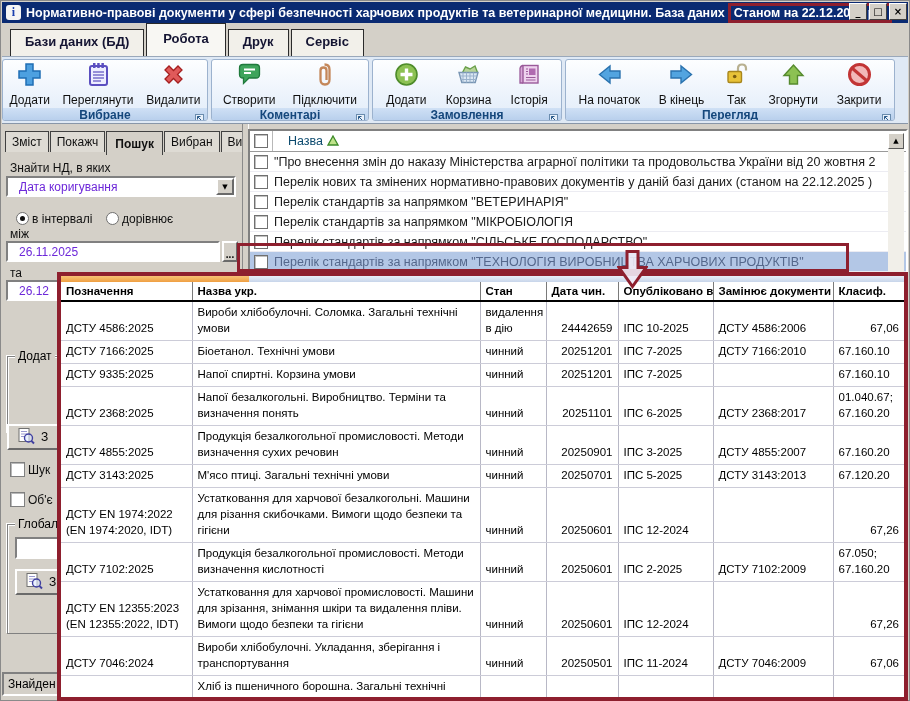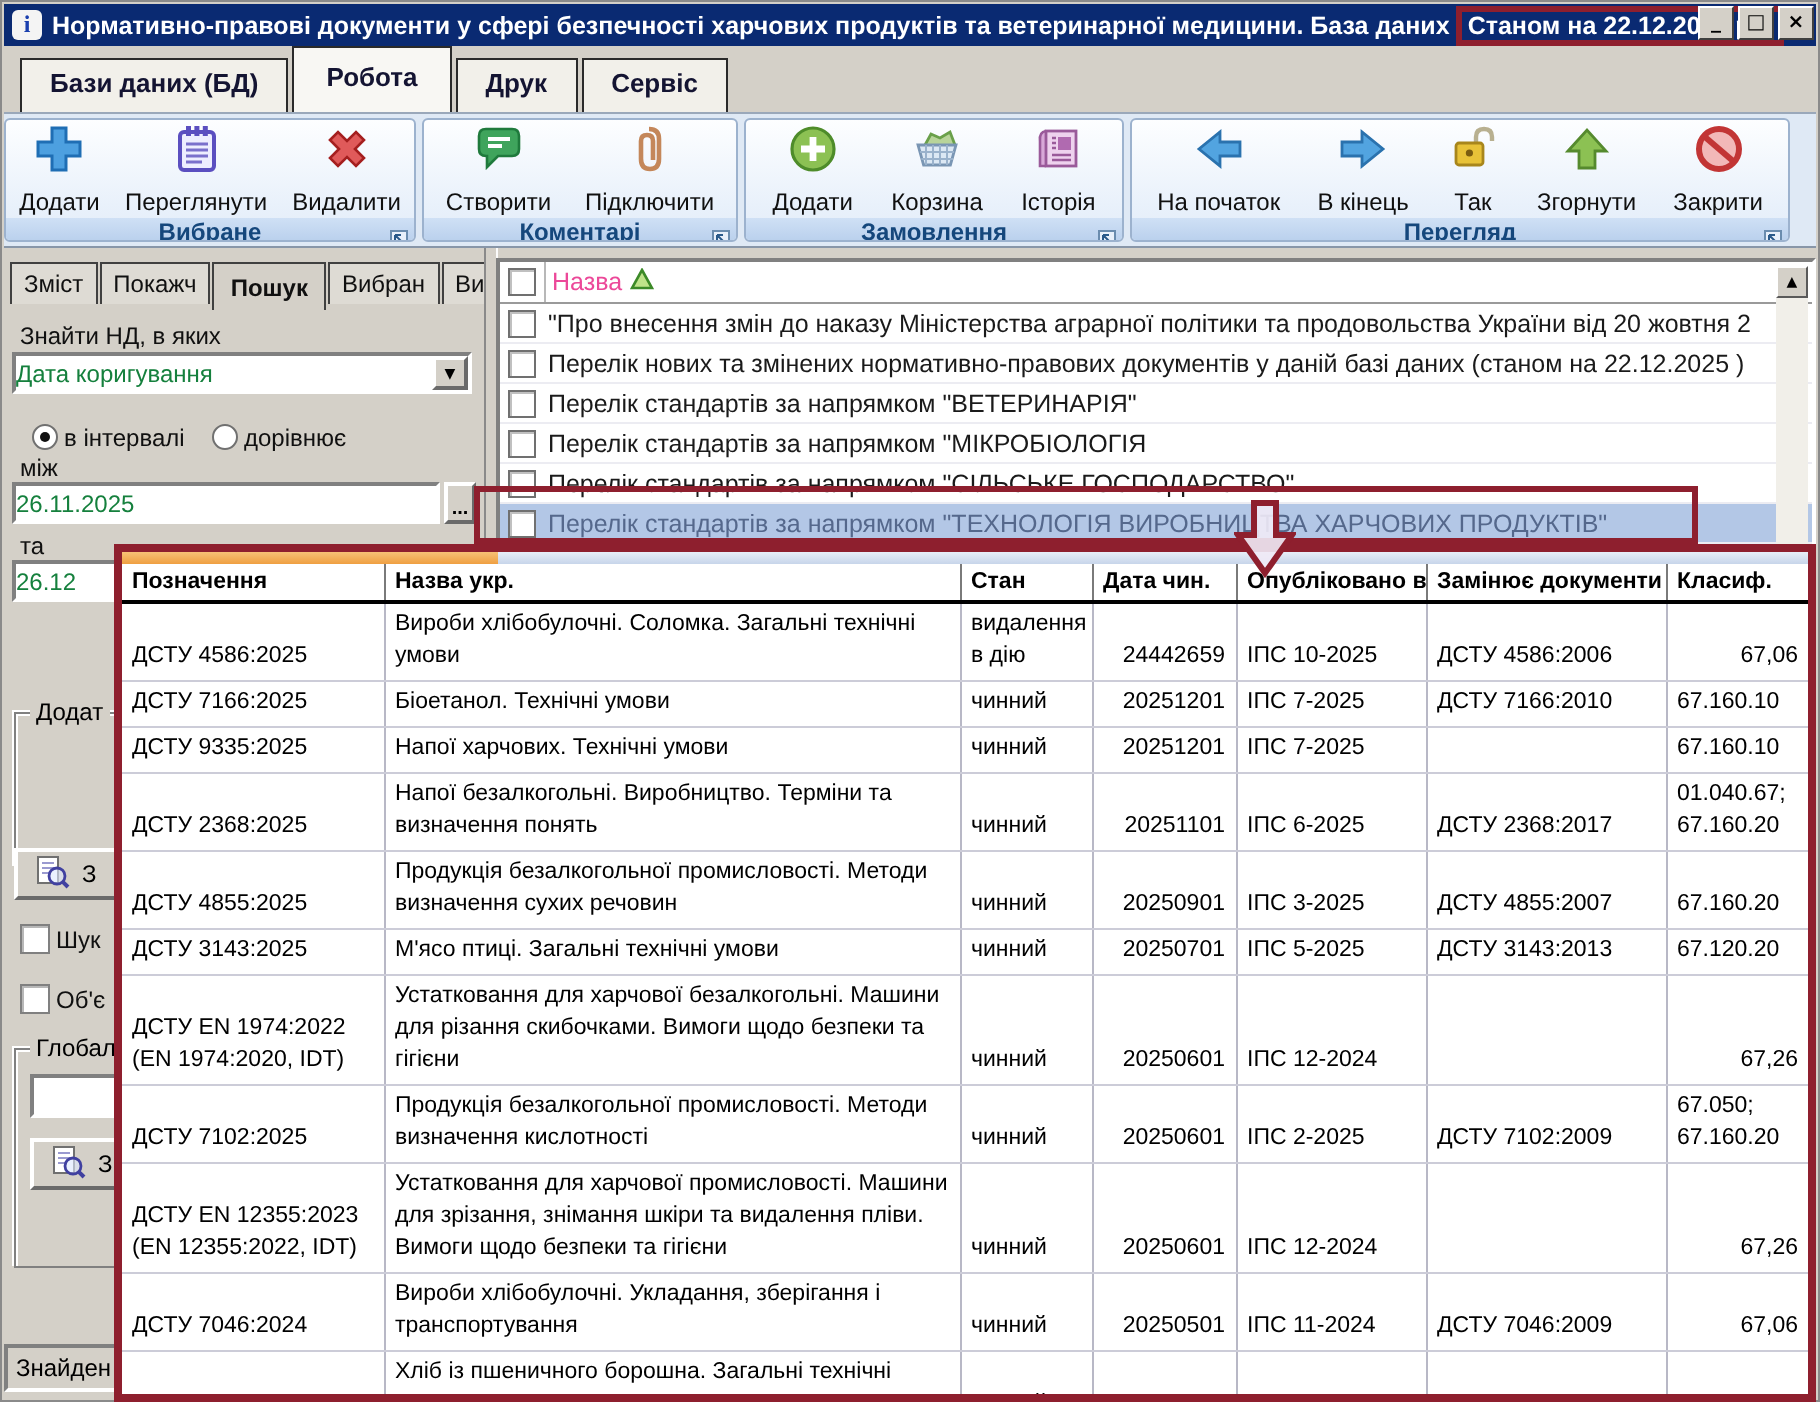--- a/index.html
+++ b/index.html
@@ -34,21 +34,21 @@
   .texpand{position:absolute;right:3px;top:4px;width:9px;height:9px;}
   
   #sidebar{position:absolute;left:2px;top:124px;width:240px;height:575px;background:#d4d0c8;overflow:hidden;}
   #side-tabs{position:absolute;left:3px;top:7px;height:24px;display:flex;width:252px;overflow:hidden;}
   .stab{background:#dedbd4;border:1px solid #404040;border-bottom:none;padding:3px 6px 4px;font:12px "Liberation Sans",sans-serif;
         color:#101010;margin-right:1px;white-space:nowrap;height:13px;}
   .stab.active{background:#d4d0c8;font-weight:bold;padding:5px 8px 6px;}
   .slabel{position:absolute;font:12px "Liberation Sans",sans-serif;color:#101010;white-space:nowrap;}
   .sunken{border:2px solid;border-color:#808080 #fff #fff #808080;background:#fff;box-sizing:border-box;}
   .raised{border:2px solid;border-color:#fff #6a6a6a #6a6a6a #fff;background:#d4d0c8;box-sizing:border-box;}
-  .fieldtext{font:12px "Liberation Sans",sans-serif;color:#15803d;padding:2px 0 0 0;white-space:nowrap;overflow:hidden;}
+  .fieldtext{font:12px "Liberation Sans",sans-serif;color:#6d28d9;padding:2px 0 0 11px;white-space:nowrap;overflow:hidden;}
   #field-select{position:absolute;left:4px;top:52px;width:230px;height:21px;}
   #field-arrow{position:absolute;right:0;top:0;width:18px;height:17px;display:flex;align-items:center;justify-content:center;
                font:7px "DejaVu Sans",sans-serif;}
   .radio{position:absolute;width:11px;height:11px;border:1px solid #707070;border-radius:50%;background:#fff;}
   .radio.checked::after{content:"";position:absolute;left:3px;top:3px;width:5px;height:5px;border-radius:50%;background:#101010;}
   .chk{position:absolute;width:13px;height:13px;border:1px solid #808080;background:#fff;box-shadow:inset 1px 1px 0 #b8b8b8;}
   #date-from{position:absolute;left:4px;top:117px;width:214px;height:21px;}
   #btn-browse{position:absolute;left:220px;top:117px;width:16px;height:21px;text-align:center;font:bold 10px "Liberation Sans",sans-serif;padding-top:6px;}
   #date-to{position:absolute;left:4px;top:156px;width:214px;height:21px;}
   .groupbox{position:absolute;border:1px solid #808080;box-shadow:1px 1px 0 #fff inset, -1px -1px 0 #fff;}
@@ -60,21 +60,21 @@
   
   #splitter{position:absolute;left:242px;top:124px;width:5px;height:575px;background:#d4d0c8;
             border-left:1px solid #8a8a8a;border-right:1px solid #fbfbfb;}
   
   #doclist{position:absolute;left:248px;top:129px;width:660px;height:570px;border:2px solid;border-color:#808080 #fff #fff #808080;
            background:#fff;box-sizing:border-box;overflow:hidden;}
   #list-head{height:20px;border-bottom:1px solid #9a9a9a;display:flex;align-items:center;background:#fff;position:relative;}
   #list-head .cb{margin:0 6px 0 4px;}
   .cb{width:12px;height:12px;border:1px solid #707070;background:#fff;box-shadow:inset 1px 1px 0 #c0c0c0;flex:0 0 auto;}
   #list-head .hsep{position:absolute;left:22px;top:0;bottom:0;width:1px;background:#b8b8b8;}
-  #list-title{font:12.5px "Liberation Sans",sans-serif;color:#ec4899;margin-left:2px;}
+  #list-title{font:12.5px "Liberation Sans",sans-serif;color:#0c4a6e;margin-left:14px;}
   #sorticon{margin-left:4px;}
   .lrow{height:19px;display:flex;align-items:center;white-space:nowrap;overflow:hidden;border-bottom:1px solid #ececf2;padding-right:18px;}
   .lrow .cb{margin:0 6px 0 4px;}
   .ltext{font:12.5px "Liberation Sans",sans-serif;color:#1a1a1a;}
   .lrow.sel{background:#b3c7e6;}
   .lrow.sel .ltext{color:#55688c;}
   #vscroll{position:absolute;right:2px;top:2px;width:16px;bottom:2px;background:#f1efe9;}
   #vscroll .sbtn{width:16px;height:16px;border:1px solid;border-color:#fff #5a5a5a #5a5a5a #fff;background:#d4d0c8;
                  font:7px "DejaVu Sans",sans-serif;display:flex;align-items:center;justify-content:center;box-sizing:border-box;}
   
@@ -408,21 +408,21 @@
             <td>ДСТУ 7166:2025</td>
             <td>Біоетанол. Технічні умови</td>
             <td>чинний</td>
             <td class="num">20251201</td>
             <td>ІПС 7-2025</td>
             <td>ДСТУ 7166:2010</td>
             <td>67.160.10</td>
           </tr>
           <tr class="trow">
             <td>ДСТУ 9335:2025</td>
-            <td>Напої харчових. Технічні умови</td>
+            <td>Напої спиртні. Корзина умови</td>
             <td>чинний</td>
             <td class="num">20251201</td>
             <td>ІПС 7-2025</td>
             <td></td>
             <td>67.160.10</td>
           </tr>
           <tr class="trow">
             <td>ДСТУ 2368:2025</td>
             <td>Напої безалкогольні. Виробництво. Терміни та визначення понять</td>
             <td>чинний</td>

